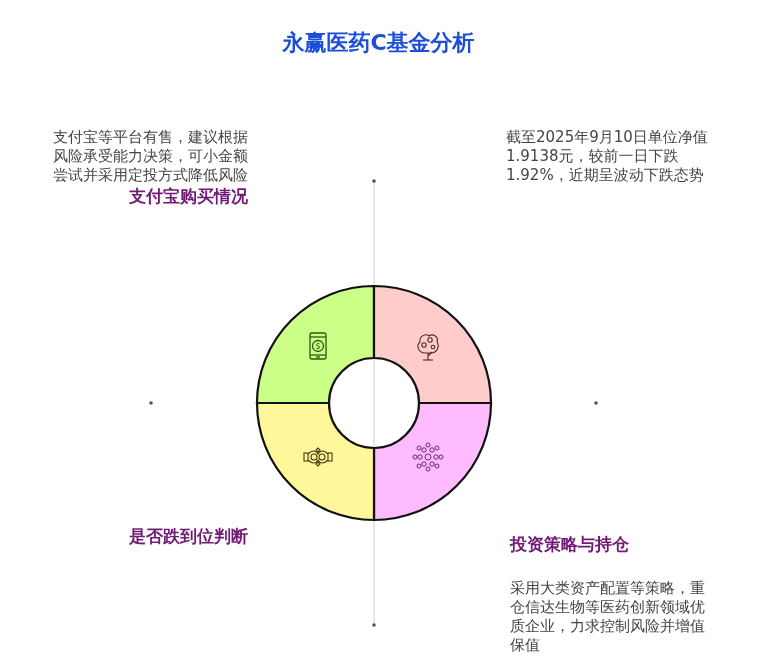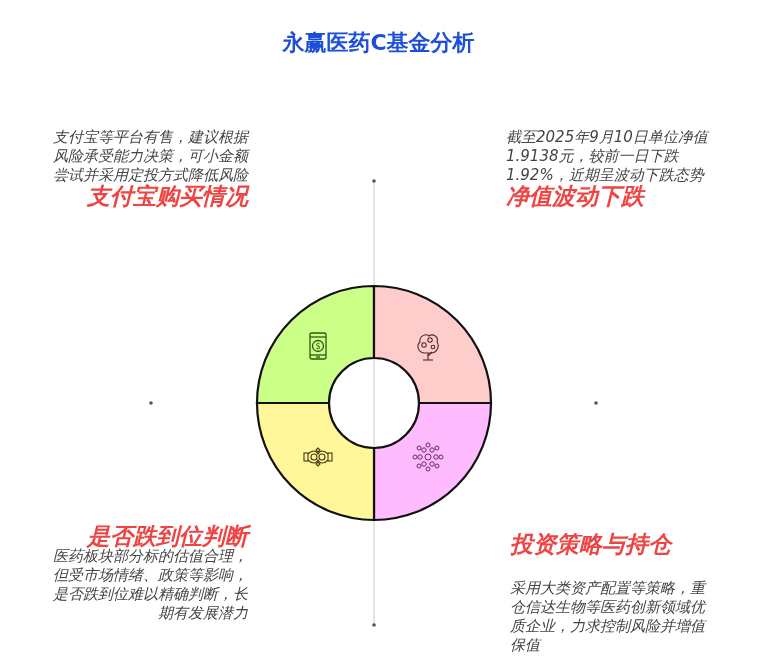--- a/index.html
+++ b/index.html
@@ -1,22 +1,22 @@
 <!DOCTYPE html>
 <html><head>
 <meta charset="utf-8">
 <style>
   html, body { margin:0; padding:0; background:#ffffff; }
   body { width:757px; height:665px; position:relative; overflow:hidden;
          font-family:"DejaVu Sans","Liberation Sans",sans-serif; color:#444; }
   .title { position:absolute; left:0; width:757px; top:28px; text-align:center;
            font-size:22px; font-weight:bold; color:#1d4ed8; }
   .diagram { position:absolute; left:0; top:0; width:757px; height:665px; }
-  .block { position:absolute; font-size:15px; line-height:19px; color:#444;font-style:italic; }
-  .block .head { font-weight:bold; font-size:23px; color:#ef4444; line-height:22px; }
+  .block { position:absolute; font-size:15px; line-height:19px; color:#444; }
+  .block .head { font-weight:bold; font-size:17px; color:#701a75; line-height:22px; }
   .tl { left:40px; top:128px; width:208px; text-align:right; }
   .tr { left:506px; top:128px; width:214px; text-align:left; }
   .bl { left:40px; top:525px; width:208px; text-align:right; }
   .br { left:510px; top:533px; width:205px; text-align:left; }
   .bl .head { margin-bottom:0; }
   .br .head { margin-bottom:24px; }
 </style>
 </head>
 <body>
 
@@ -84,24 +84,22 @@
   </g>
 </svg>
 
 <div class="block tl">
   <div>支付宝等平台有售，建议根据风险承受能力决策，可小金额尝试并采用定投方式降低风险</div>
   <div class="head">支付宝购买情况</div>
 </div>
 
 <div class="block tr">
   <div>截至2025年9月10日单位净值1.9138元，较前一日下跌1.92%，近期呈波动下跌态势</div>
-  <div class="head">净值波动下跌</div>
 </div>
 
 <div class="block bl">
   <div class="head">是否跌到位判断</div>
-  <div>医药板块部分标的估值合理，但受市场情绪、政策等影响，是否跌到位难以精确判断，长期有发展潜力</div>
 </div>
 
 <div class="block br">
   <div class="head">投资策略与持仓</div>
   <div>采用大类资产配置等策略，重仓信达生物等医药创新领域优质企业，力求控制风险并增值保值</div>
 </div>
 
 </body></html>

